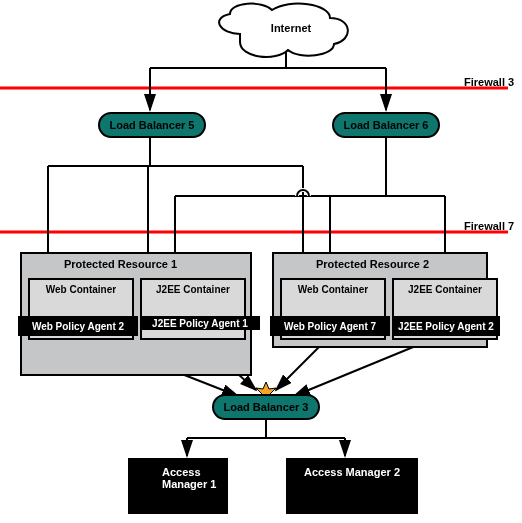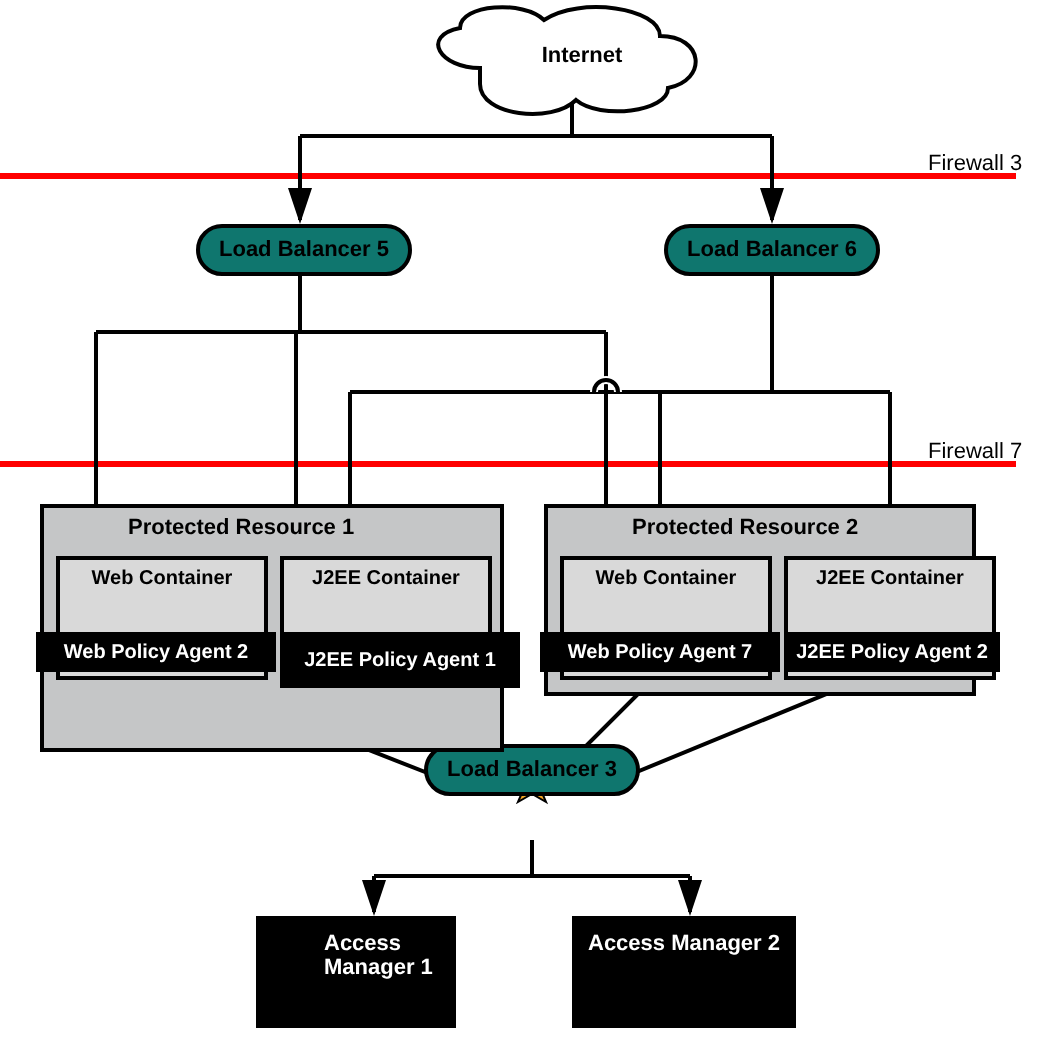--- a/index.html
+++ b/index.html
@@ -15,21 +15,21 @@
   }
   svg { position: absolute; top: 0; left: 0; }
   .node-label {
     font-size: 11px;
     font-weight: bold;
     text-align: center;
   }
   .fw-label {
     position: absolute;
     font-size: 11px;
-    font-weight: normal;
+    font-weight: bold;
   }
   .rr {
     position: absolute;
     border: 2px solid #000;
     border-radius: 14px;
     background: #0f766e;
     display: flex;
     align-items: center;
     justify-content: center;
     font-size: 11px;
@@ -138,32 +138,32 @@
   </g>
 </svg>
 
 <div class="node-label" style="position:absolute; left:256px; top:22px; width:70px;">Internet</div>
 
 <div class="fw-label" style="left:464px; top:76px;">Firewall 3</div>
 <div class="fw-label" style="left:464px; top:220px;">Firewall 7</div>
 
 <div class="rr" style="left:98px; top:112px; width:108px; height:26px;">Load Balancer 5</div>
 <div class="rr" style="left:332px; top:112px; width:108px; height:26px;">Load Balancer 6</div>
-<div class="rr" style="left:212px; top:372px; width:108px; height:26px;">Load Balancer 3</div>
+<div class="rr" style="left:212px; top:394px; width:108px; height:26px;">Load Balancer 3</div>
 
 <div class="group" style="left:20px; top:252px; width:232px; height:124px;">
   <div class="group-title" style="left:42px; top:4px;">Protected Resource  1</div>
   <div class="cont" style="left:6px; top:24px; width:106px; height:62px;">Web Container</div>
   <div class="cont" style="left:118px; top:24px; width:106px; height:62px;">J2EE Container</div>
 </div>
 <div class="agent" style="left:18px; top:316px; width:120px; height:20px;">Web Policy Agent 2</div>
-<div class="agent" style="left:140px; top:316px; width:120px; height:28px;">J2EE Policy Agent 1</div>
+<div class="agent" style="left:140px; top:316px; width:120px; height:14px;">J2EE Policy Agent 1</div>
 
 <div class="group" style="left:272px; top:252px; width:216px; height:96px;">
   <div class="group-title" style="left:42px; top:4px;">Protected Resource  2</div>
   <div class="cont" style="left:6px; top:24px; width:106px; height:62px;">Web Container</div>
   <div class="cont" style="left:118px; top:24px; width:106px; height:62px;">J2EE Container</div>
 </div>
 <div class="agent" style="left:270px; top:316px; width:120px; height:20px;">Web Policy Agent 7</div>
 <div class="agent" style="left:392px; top:316px; width:108px; height:20px;">J2EE Policy Agent 2</div>
 
 <div class="am" style="left:128px; top:458px; width:100px; height:56px;padding-left:32px;">Access Manager 1</div>
-<div class="am" style="left:286px; top:458px; width:112px; height:56px;">Access Manager 2</div>
+<div class="am" style="left:286px; top:458px; width:132px; height:56px;">Access Manager 2</div>
 
 </body></html>

